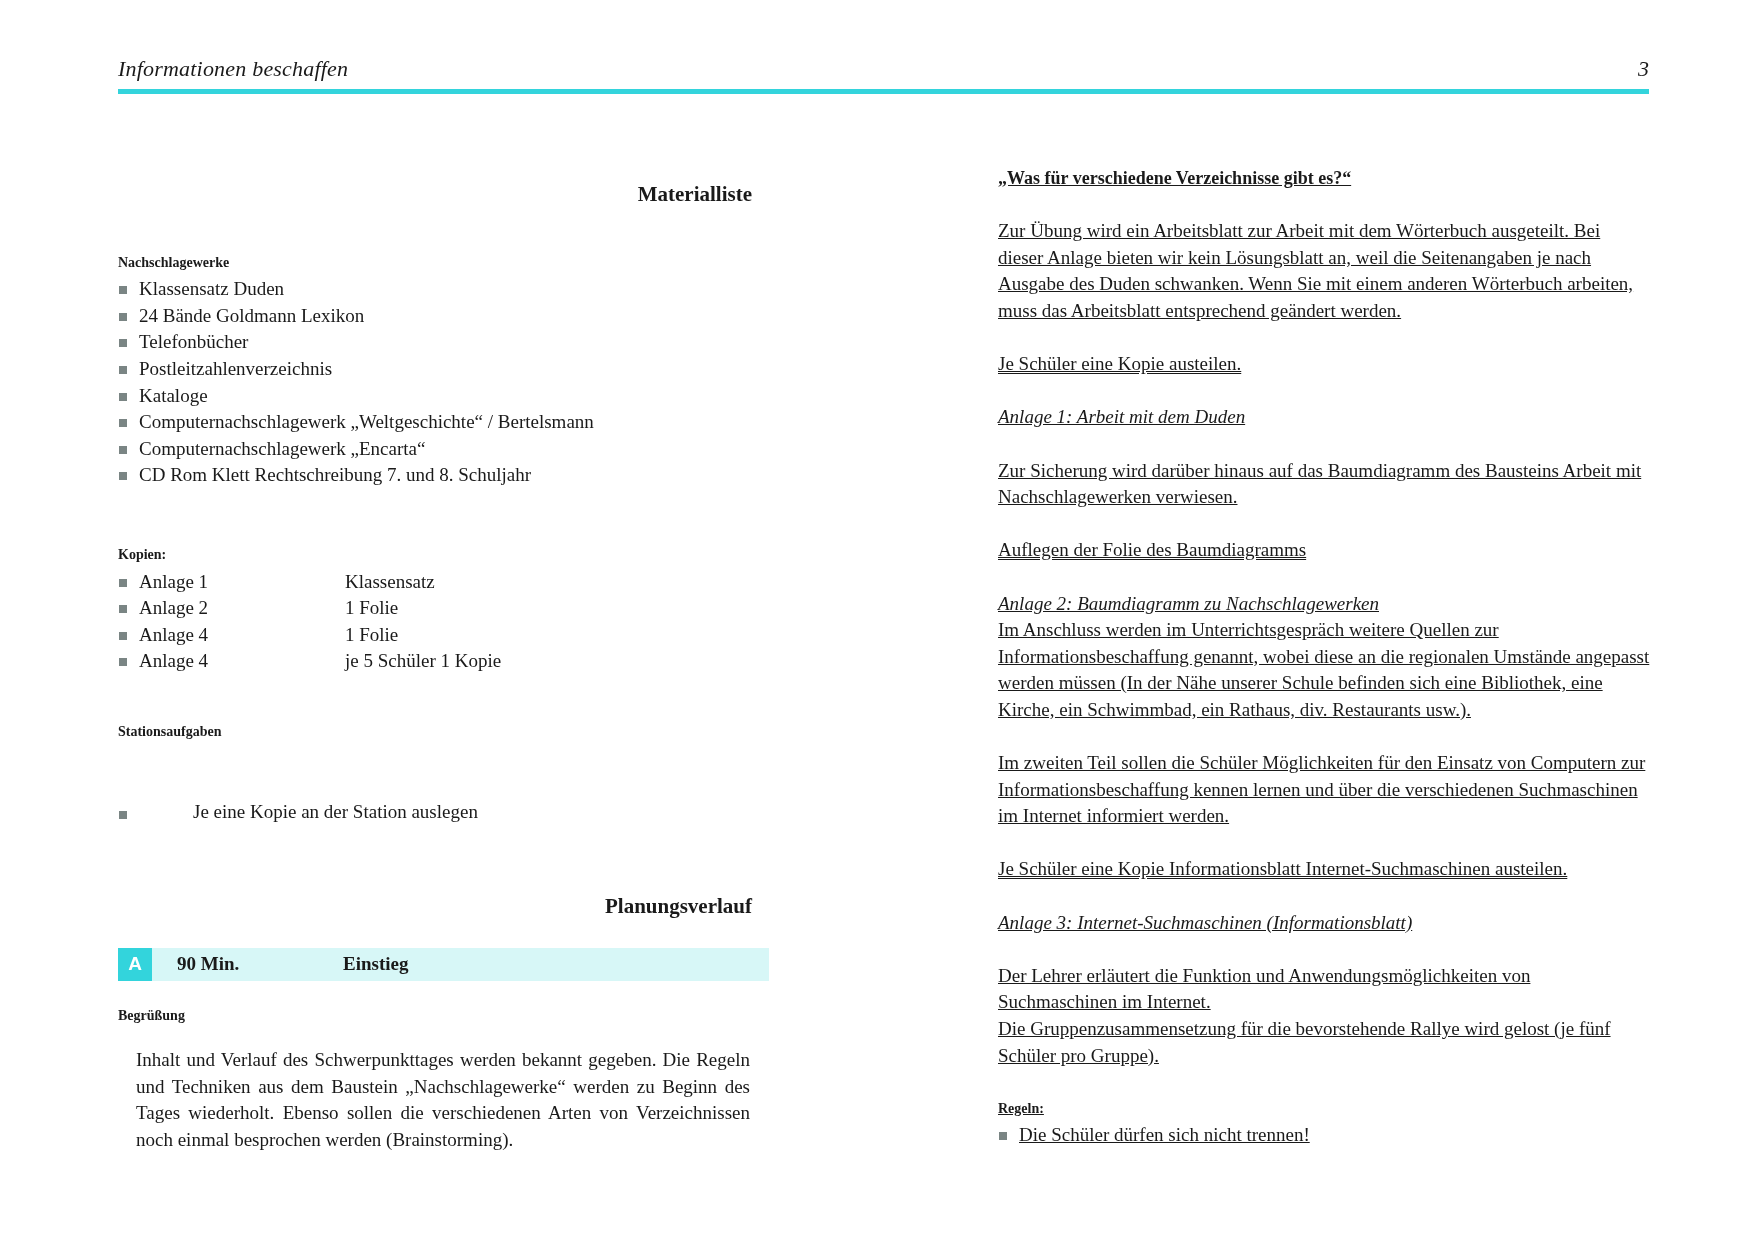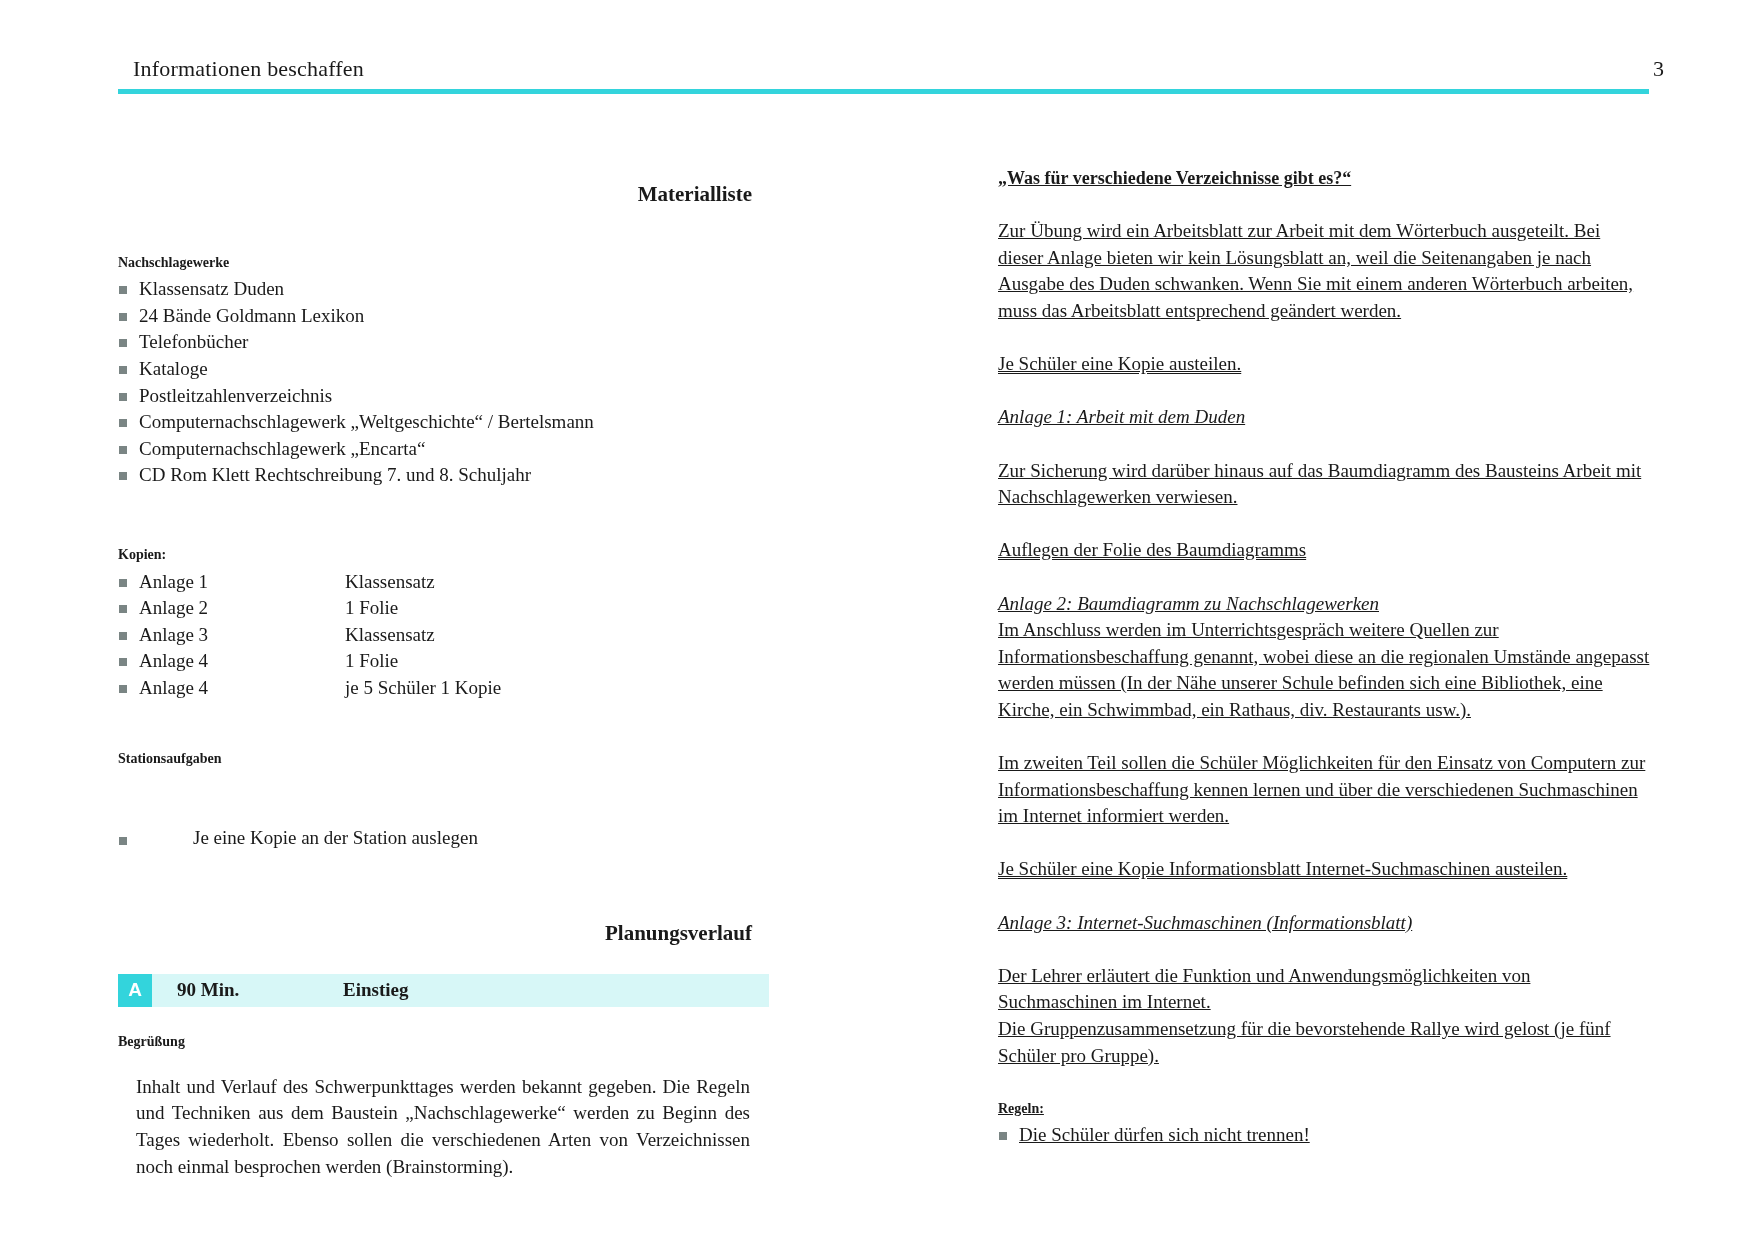--- a/index.html
+++ b/index.html
@@ -2,21 +2,21 @@
 <html><head>
   <meta charset="utf-8">
   <style>
     html, body { margin: 0; padding: 0; background: #ffffff; }
     body {
       width: 1754px; height: 1240px; position: relative; overflow: hidden;
       font-family: "DejaVu Serif", "Liberation Serif", serif;
       color: #1a1a1a;
     }
     .page-header {
-      position: absolute; left: 133px; top: 56px; width: 1531px; height: 40px;
+      position: absolute; left: 118px; top: 56px; width: 1531px; height: 40px; font-style: italic;
     }
     .header-title {
       position: absolute; left: 0; top: 0; font-size: 22px;
       font-family: "Liberation Serif", serif; letter-spacing: 0.2px;
     }
     .page-number {
       position: absolute; right: 0; top: 0; font-size: 22px;
       font-family: "Liberation Serif", serif;
     }
     .header-rule {
@@ -63,33 +63,32 @@
 
 <div class="col col-left">
   <h2 class="h2">Materialliste</h2>
   <div style="height:26px"></div>
 
   <div class="h3">Nachschlagewerke</div>
   <ul class="blist">
     <li><span class="bullet"></span><span>Klassensatz Duden</span></li>
     <li><span class="bullet"></span><span>24 Bände Goldmann Lexikon</span></li>
     <li><span class="bullet"></span><span>Telefonbücher</span></li>
+    <li><span class="bullet"></span><span>Postleitzahlenverzeichnis</span></li>
     <li><span class="bullet"></span><span>Kataloge</span></li>
-    <li><span class="bullet"></span><span>Postleitzahlenverzeichnis</span></li>
     <li><span class="bullet"></span><span>Computernachschlagewerk „Weltgeschichte“ / Bertelsmann</span></li>
     <li><span class="bullet"></span><span>Computernachschlagewerk „Encarta“</span></li>
     <li><span class="bullet"></span><span>CD Rom Klett Rechtschreibung 7. und 8. Schuljahr</span></li>
   </ul>
 
   <div style="height:53px"></div>
   <div class="h3">Kopien:</div>
   <ul class="blist">
     <li class="kop-row"><span class="bullet"></span><span class="k1">Anlage 1</span><span>Klassensatz</span></li>
     <li class="kop-row"><span class="bullet"></span><span class="k1">Anlage 2</span><span>1 Folie</span></li>
-    <li class="kop-row"><span class="bullet"></span><span class="k1">Anlage 3</span><span>Klassensatz</span></li>
     <li class="kop-row"><span class="bullet"></span><span class="k1">Anlage 4</span><span>1 Folie</span></li>
     <li class="kop-row"><span class="bullet"></span><span class="k1">Anlage 4</span><span>je 5 Schüler 1 Kopie</span></li>
   </ul>
 
   <div style="height:44px"></div>
   <div class="h3">Stationsaufgaben</div>
   <div style="height:53px"></div>
   <div class="station-item">
     <span class="bullet"></span>
     <span>Je eine Kopie an der Station auslegen</span>

